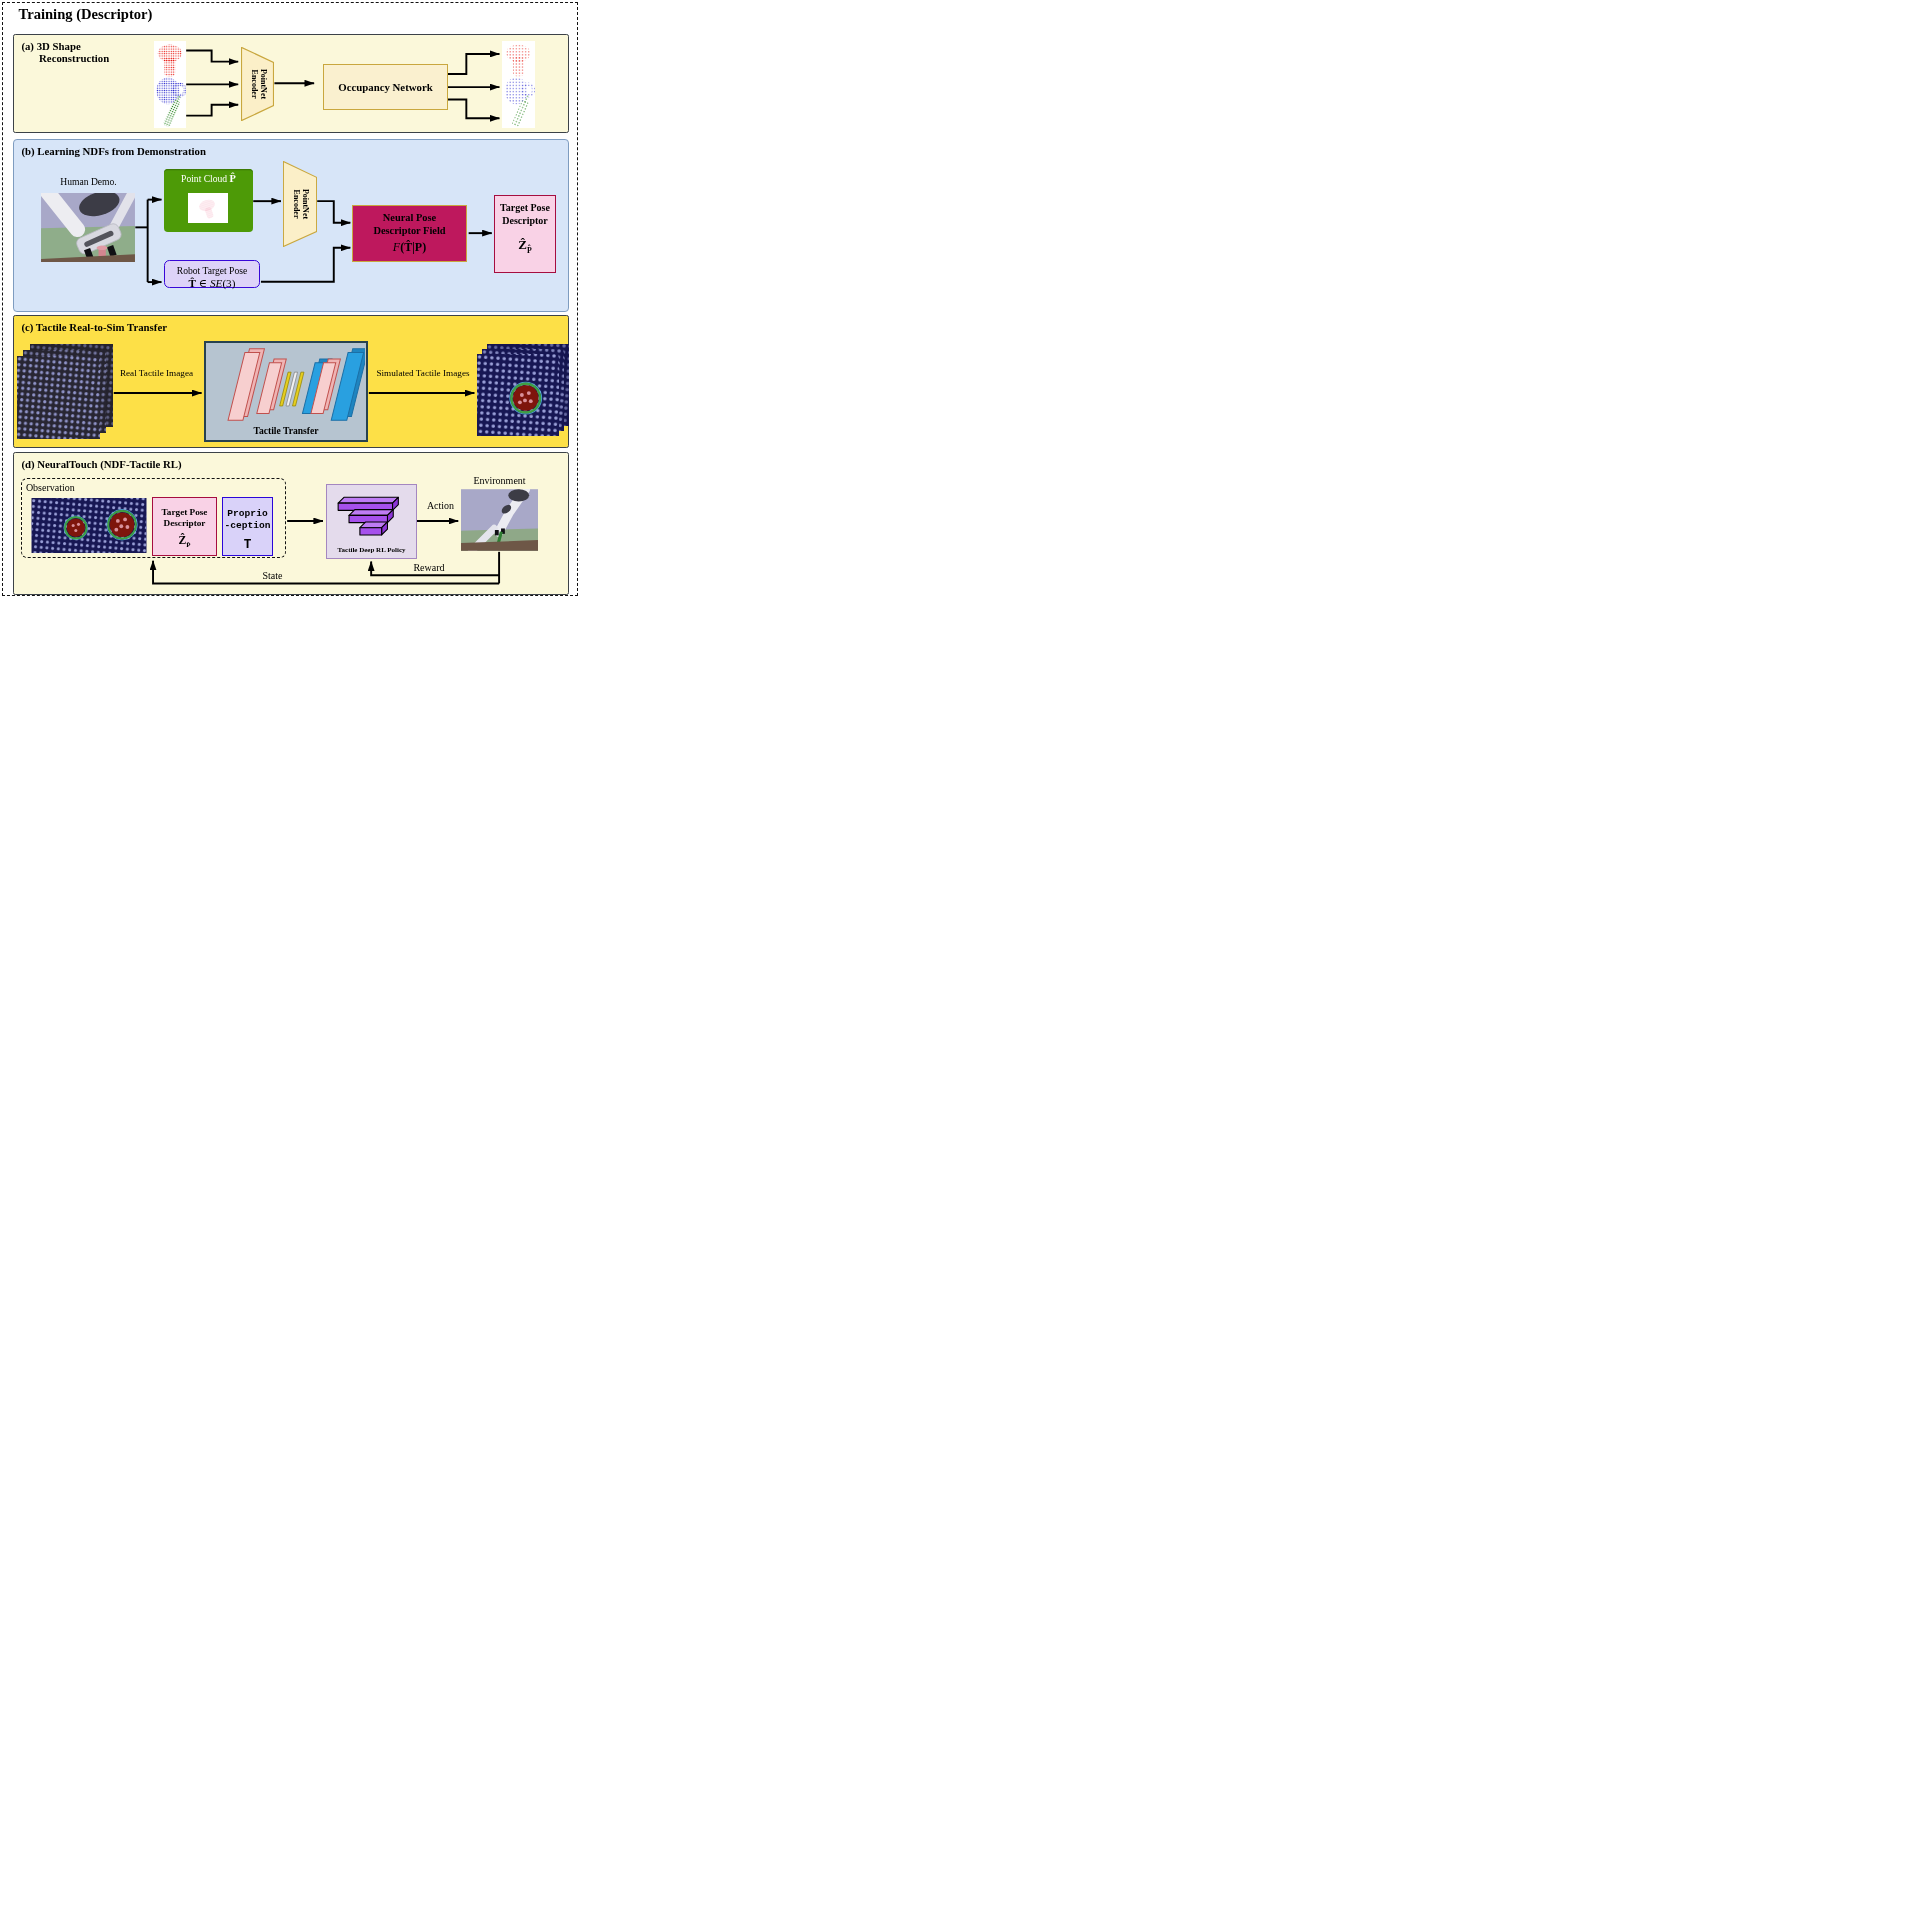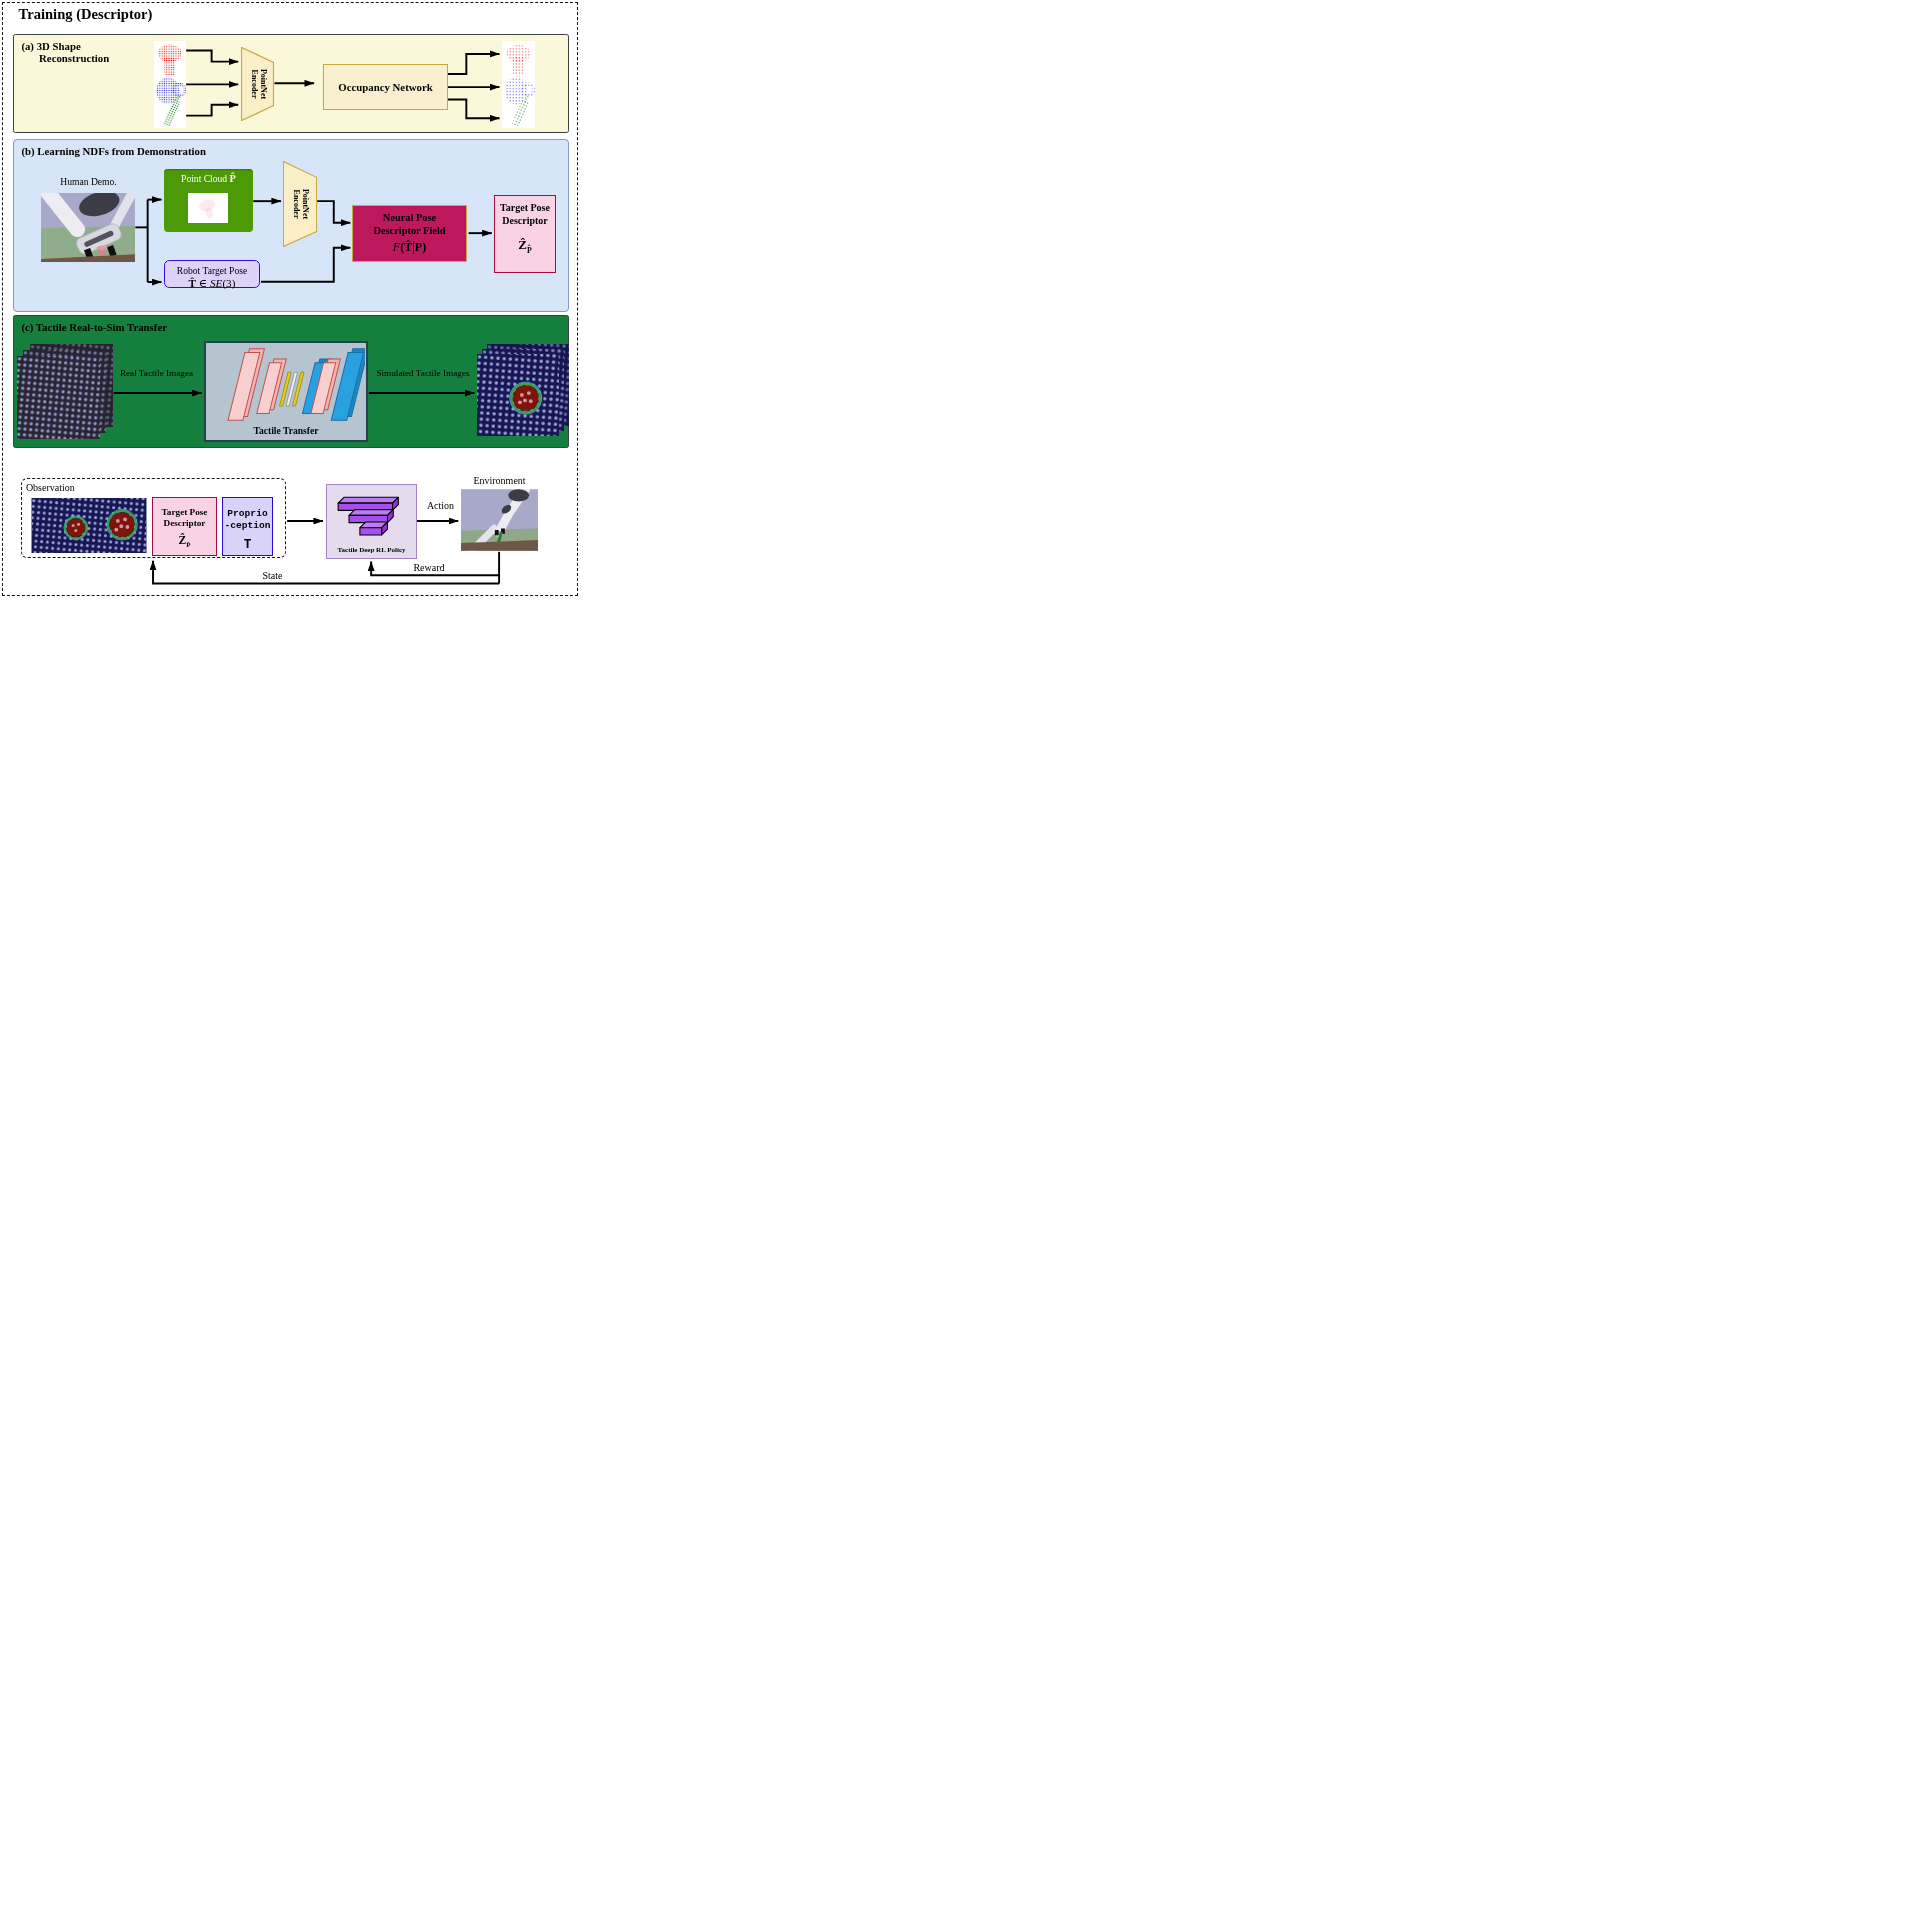--- a/index.html
+++ b/index.html
@@ -16,21 +16,21 @@
     position: absolute; left: 2.3px; top: 2.3px; width: 576px; height: 594px;
     border: 1.2px dashed #111;
   }
   #main-title {
     position: absolute; left: 18.5px; top: 6.2px;
     font-size: 14.6px; font-weight: bold; color: #000;
   }
   .panel { position: absolute; left: 12.7px; width: 556px; border-radius: 2.3px; }
   #panel-a { top: 34px;  height: 99px; background: #FBF8DA; border: 1.5px solid #3C4248; }
   #panel-b { top: 139px; height: 173px; background: #D7E5F8; border: 1.2px solid #7E9CC0; border-radius: 3.9px; }
-  #panel-c { top: 315px; height: 133px; background: #15803d; border: 1.5px solid #3C4248; }
+  #panel-c { top: 315px; height: 133px; background: #fde047; border: 1.5px solid #3C4248; }
   #panel-d { top: 452px; height: 143px; background: #FBF8DA; border: 1.5px solid #3C4248; }
   .panel-label { position: absolute; font-size: 10.8px; font-weight: bold; color: #000; line-height: 1.15; }
   .abs { position: absolute; }
   svg { display: block; }
   #connectors { position: absolute; left: 0; top: 0; z-index: 5; pointer-events: none; }
   .node { z-index: 6; }
   .white-panel { background: #fff; }
 
   
   .trap-wrap { z-index: 6; }
@@ -325,20 +325,23 @@
         <circle r="33" fill="#7E150C"></circle>
         <circle cx="-10" cy="-8" r="5" fill="#D9919B"></circle>
           <circle cx="8" cy="-13" r="5" fill="#D9919B"></circle>
         <circle cx="-2" cy="6" r="5" fill="#D9919B"></circle>
           <circle cx="13" cy="8" r="5" fill="#D9919B"></circle>
           <circle cx="-15" cy="11" r="5" fill="#D9919B"></circle>
       </g>
     </svg>
   </div>
 
+  <div class="panel" id="panel-d">
+    <div class="panel-label" style="left:7.7px; top:5.4px;">(d)  NeuralTouch (NDF-Tactile RL)</div>
+  </div>
 
   <div class="abs obs-box" style="left:21px; top:478px; width:265px; height:80px;">
     <div class="annot" style="position:absolute; left:3.9px; top:3.1px; font-size:10px;">Observation</div>
   </div>
 
   <div class="abs node" style="left:31px; top:498px; width:116px; height:55px;">
     <svg width="116" height="55" viewBox="0 0 301 144">
       <defs>
         <pattern id="obsDots" width="15" height="15" patternUnits="userSpaceOnUse" patternTransform="rotate(5)">
             <circle cx="6.5" cy="6.5" r="4" fill="#9AA0D8"></circle>

